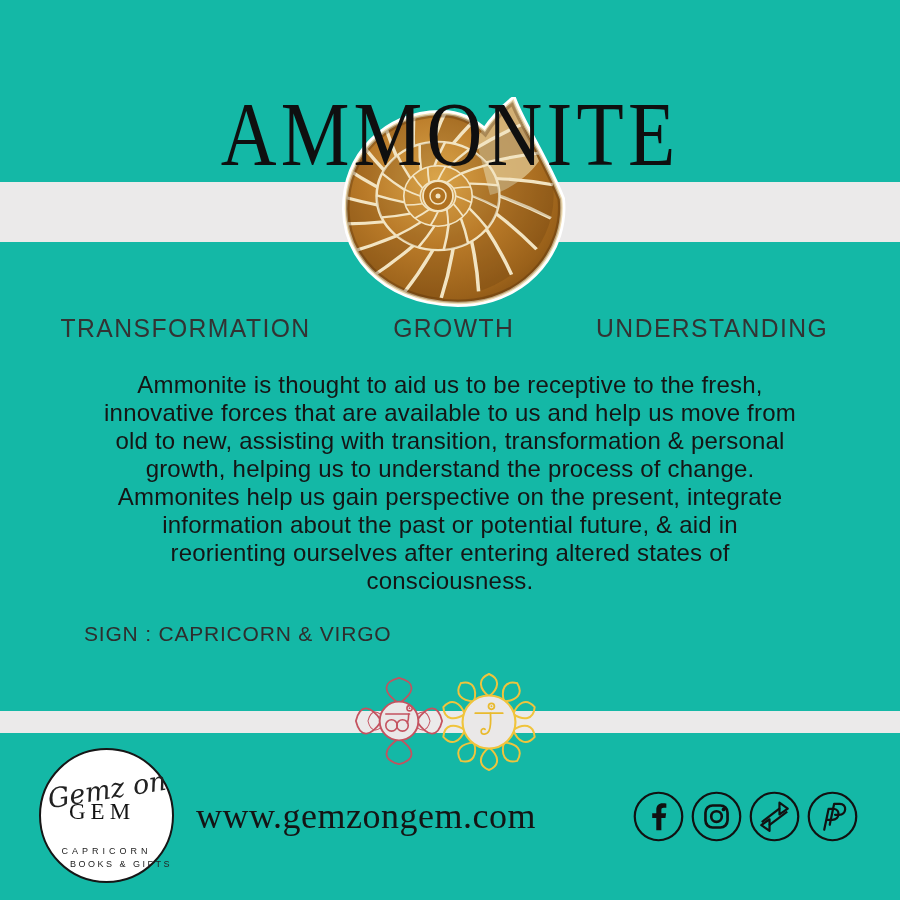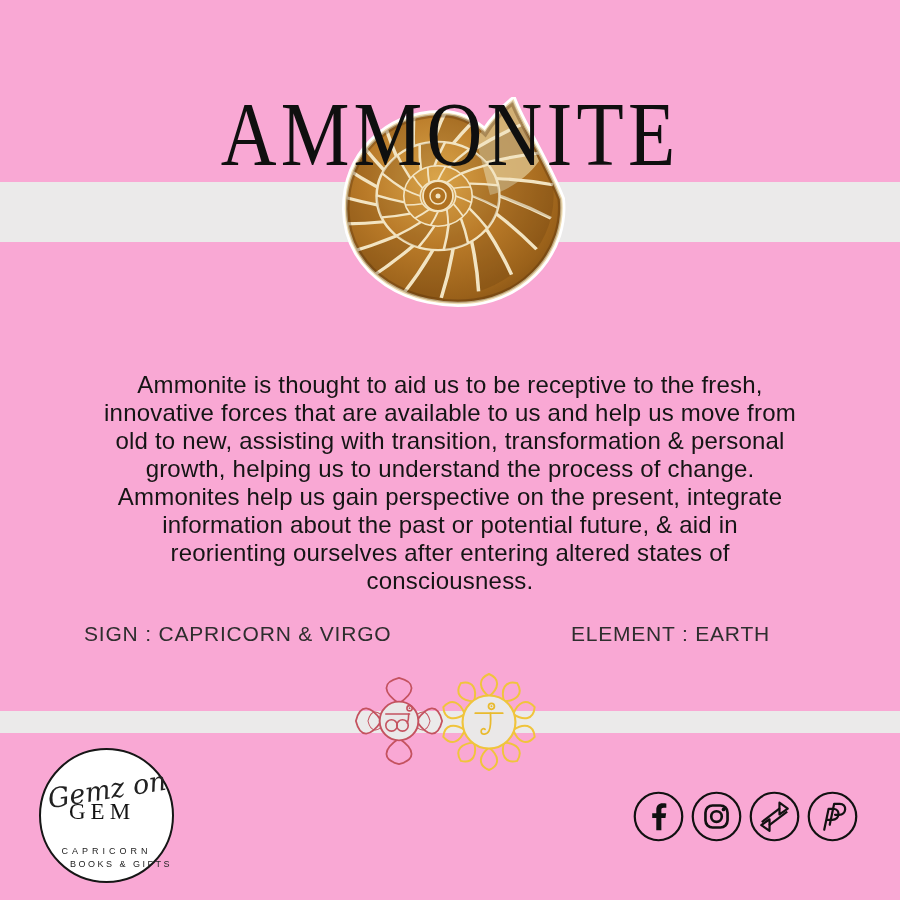--- a/index.html
+++ b/index.html
@@ -1,16 +1,16 @@
 <!DOCTYPE html>
 <html><head>
 <meta charset="utf-8">
 <style>
   html,body{margin:0;padding:0;background:#fff;}
-  .canvas{position:relative;width:900px;height:900px;background:#f9a8d4;overflow:hidden;
+  .canvas{position:relative;width:900px;height:900px;background:#14b8a6;overflow:hidden;
           font-family:"Liberation Sans",sans-serif;color:#1d1d1d;text-decoration:underline;}
 
   
   .band{position:absolute;left:0;width:900px;background:#ebeaea;z-index:1;}
   .band-top{top:182px;height:60px;}
   .band-bottom{top:711px;height:22px;}
 
   
   .title{position:absolute;top:22px;left:0;width:900px;text-align:center;z-index:3;
          font-family:"Liberation Serif",serif;font-weight:400;font-size:92px;line-height:100px;
@@ -155,33 +155,37 @@
           <path d="M124.99038105676658,91.5 Q132.24100922807776,90.38016557996208 139.6737370303261,90.33026651064993" stroke="#f2e4c2" stroke-width="1.6" fill="none"></path>
           <circle cx="112" cy="99" r="15" stroke="#f2e4c2" stroke-width="1.4" fill="none"></circle>
         </g>
       <circle cx="112" cy="99" r="15" fill="#b07221" stroke="#f2e4c2" stroke-width="1.8"></circle>
       <circle cx="112" cy="99" r="8" fill="none" stroke="#f2e4c2" stroke-width="1.5"></circle>
       <circle cx="112" cy="99" r="2.5" fill="#f2e4c2"></circle>
       <path d="M20,112 C20,58 60,18 114,17 C134,16 148,25 159,35 C166,24 178,11 187,4 C196,28 220,64 235,102 C240,152 202,198 148,205 C86,212 21,178 20,112 Z" fill="none" stroke="rgba(70,38,5,0.30)" stroke-width="7"></path>
     </g>
   </svg>
 
+  <div class="keywords">
+    <span>TRANSFORMATION</span>
+    <span>GROWTH</span>
+    <span>UNDERSTANDING</span>
+  </div>
 
   <div class="description">Ammonite is thought to aid us to be receptive to the fresh,
 innovative forces that are available to us and help us move from
 old to new, assisting with transition, transformation &amp; personal
 growth, helping us to understand the process of change.
 Ammonites help us gain perspective on the present, integrate
 information about the past or potential future, &amp; aid in
 reorienting ourselves after entering altered states of
 consciousness.</div>
 
   <div class="attrs">
     <span>SIGN : CAPRICORN &amp; VIRGO</span>
-    <span>ELEMENT : EARTH</span>
   </div>
 
   <svg class="chakra chakra-root" width="88" height="88" viewBox="-50 -50 100 100">
     <g stroke="#c4525f" stroke-width="2" fill="none">
       <path d="M0,-20 C18,-32 20,-44 0,-49 C-20,-44 -18,-32 0,-20 Z"></path>
       <path d="M0,-20 C18,-32 20,-44 0,-49 C-20,-44 -18,-32 0,-20 Z" transform="rotate(90)"></path>
       <path d="M0,-20 C18,-32 20,-44 0,-49 C-20,-44 -18,-32 0,-20 Z" transform="rotate(180)"></path>
       <path d="M0,-20 C18,-32 20,-44 0,-49 C-20,-44 -18,-32 0,-20 Z" transform="rotate(270)"></path>
       <path d="M0,-20 C18,-32 20,-44 0,-49 C-20,-44 -18,-32 0,-20 Z" transform="rotate(90) scale(0.72)" stroke-width="1.6"></path>
       <path d="M0,-20 C18,-32 20,-44 0,-49 C-20,-44 -18,-32 0,-20 Z" transform="rotate(270) scale(0.72)" stroke-width="1.6"></path>
@@ -219,20 +223,21 @@
     <circle cx="2.5" cy="-16" r="1" fill="#e9ba2e"></circle>
   </svg>
 
   <div class="logo">
     <div class="logo-script">Gemz on</div>
     <div class="logo-name">GEM</div>
     <div class="logo-sub1">CAPRICORN</div>
     <div class="logo-sub2">BOOKS &amp; GIFTS</div>
   </div>
 
+  <div class="website">www.gemzongem.com</div>
 
   <div class="social">
     <svg width="53" height="53" viewBox="0 0 48 48">
       <circle cx="24" cy="24" r="21.5" fill="none" stroke="#111" stroke-width="2"></circle>
       <path fill="#111" d="M26.6,36.5 V25.4 h3.7 l0.6,-4.4 h-4.3 v-2.8 c0,-1.3 0.4,-2.1 2.2,-2.1 h2.3 v-3.9 c-0.4,-0.05 -1.8,-0.16 -3.4,-0.16 -3.4,0 -5.7,2.0 -5.7,5.8 v3.2 h-3.7 v4.4 h3.7 v11.1 Z"></path>
     </svg>
     <svg width="53" height="53" viewBox="0 0 48 48">
       <circle cx="24" cy="24" r="21.5" fill="none" stroke="#111" stroke-width="2"></circle>
       <rect x="14" y="14" width="20" height="20" rx="6.5" fill="none" stroke="#111" stroke-width="2.4"></rect>
       <circle cx="24" cy="24" r="4.8" fill="none" stroke="#111" stroke-width="2.4"></circle>

